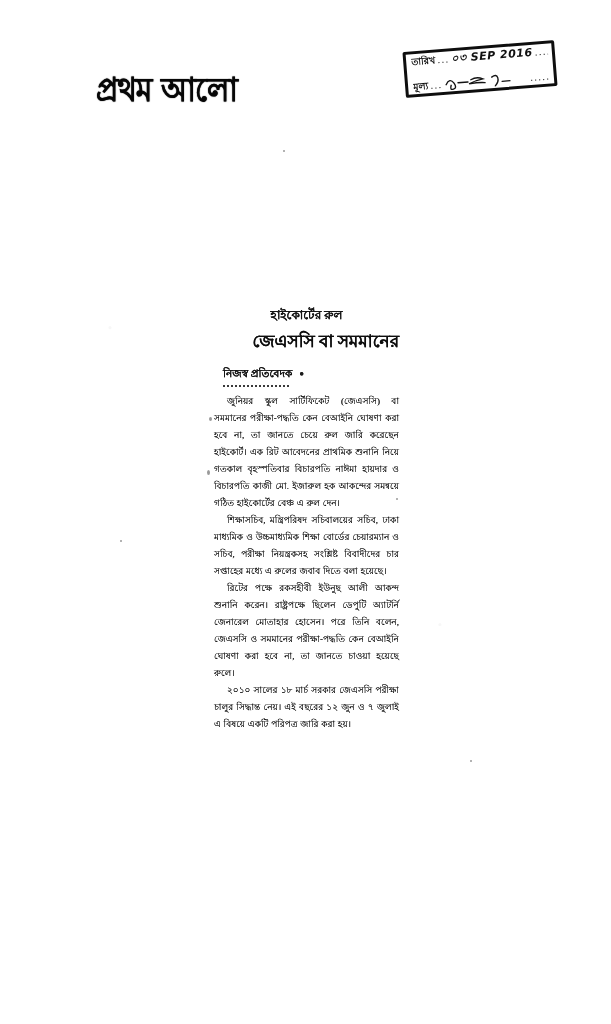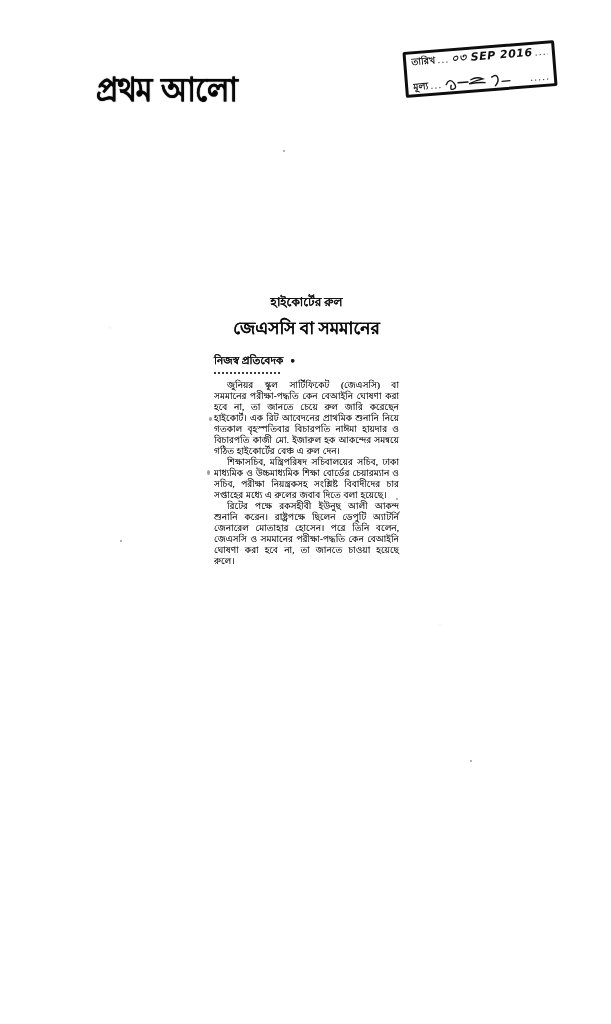--- a/index.html
+++ b/index.html
@@ -58,44 +58,44 @@
   
   .article {
     position: absolute; left: 214px; top: 293px;
     width: 185px;
     color: #1b1b1b;
     text-shadow: 0 0 0.6px rgba(20,20,20,0.85);
   }
   .kicker {
     text-align: center;
     font-size: 12px; font-weight: bold;
-    margin: 0 0 5px 0;
+    margin: 13px 0 5px 0;
     color: #151515;
   }
   .headline {
-    text-align: center;
+    text-align: right;
     font-size: 17px; font-weight: bold;
     line-height: 21px;
     margin: 0 0 11px 0;
     color: #0d0d0d;
   }
-  .byline-wrap { margin: 0 0 2px 0; }
+  .byline-wrap { margin: 0 0 2px 9px; }
   .byline {
     font-size: 10.5px; font-weight: bold; color: #141414;
     display: inline;
   }
   .byline-bullet { font-size: 8px; vertical-align: 1px; margin-left: 3px; }
   .byline-rule {
     width: 66px; height: 0;
     border-bottom: 2px dotted #3a3a3a;
     margin: 2px 0 6px 0;
   }
   .body-text p {
     font-size: 9px;
-    line-height: 11px;
+    line-height: 17px;
     text-align: justify;
     text-indent: 13px;
     margin: 0;
     word-spacing: 0.5px;
     filter: blur(0.15px);
   }
 
   
   .speck {
     position: absolute;
@@ -140,20 +140,21 @@
     <div class="byline-wrap">
       <span class="byline">নিজস্ব প্রতিবেদক</span>
       <span class="byline-bullet">●</span>
       <div class="byline-rule"></div>
     </div>
 
     <div class="body-text">
       <p>জুনিয়র স্কুল সার্টিফিকেট (জেএসসি) বা সমমানের পরীক্ষা-পদ্ধতি কেন বেআইনি ঘোষণা করা হবে না, তা জানতে চেয়ে রুল জারি করেছেন হাইকোর্ট। এক রিট আবেদনের প্রাথমিক শুনানি নিয়ে গতকাল বৃহস্পতিবার বিচারপতি নাঈমা হায়দার ও বিচারপতি কাজী মো. ইজারুল হক আকন্দের সমন্বয়ে গঠিত হাইকোর্টের বেঞ্চ এ রুল দেন।</p>
       <p>শিক্ষাসচিব, মন্ত্রিপরিষদ সচিবালয়ের সচিব, ঢাকা মাধ্যমিক ও উচ্চমাধ্যমিক শিক্ষা বোর্ডের চেয়ারম্যান ও সচিব, পরীক্ষা নিয়ন্ত্রকসহ সংশ্লিষ্ট বিবাদীদের চার সপ্তাহের মধ্যে এ রুলের জবাব দিতে বলা হয়েছে।</p>
       <p>রিটের পক্ষে রকসহীবী ইউনুছ আলী আকন্দ শুনানি করেন। রাষ্ট্রপক্ষে ছিলেন ডেপুটি অ্যাটর্নি জেনারেল মোতাহার হোসেন। পরে তিনি বলেন, জেএসসি ও সমমানের পরীক্ষা-পদ্ধতি কেন বেআইনি ঘোষণা করা হবে না, তা জানতে চাওয়া হয়েছে রুলে।</p>
+      <p>২০১০ সালের ১৮ মার্চ সরকার জেএসসি পরীক্ষা চালুর সিদ্ধান্ত নেয়। এই বছরের ১২ জুন ও ৭ জুলাই এ বিষয়ে একটি পরিপত্র জারি করা হয়।</p>
     </div>
   </div>
 
   <div class="speck" style="left:209px; top:417px; width:3px; height:4px;"></div>
   <div class="speck" style="left:207px; top:470px; width:3px; height:5px;"></div>
   <div class="speck" style="left:396px; top:498px; width:2px; height:2px;"></div>
   <div class="speck" style="left:283px; top:150px; width:2px; height:2px;"></div>
   <div class="speck" style="left:120px; top:540px; width:2px; height:2px;"></div>
   <div class="speck" style="left:470px; top:760px; width:2px; height:2px;"></div>
 

